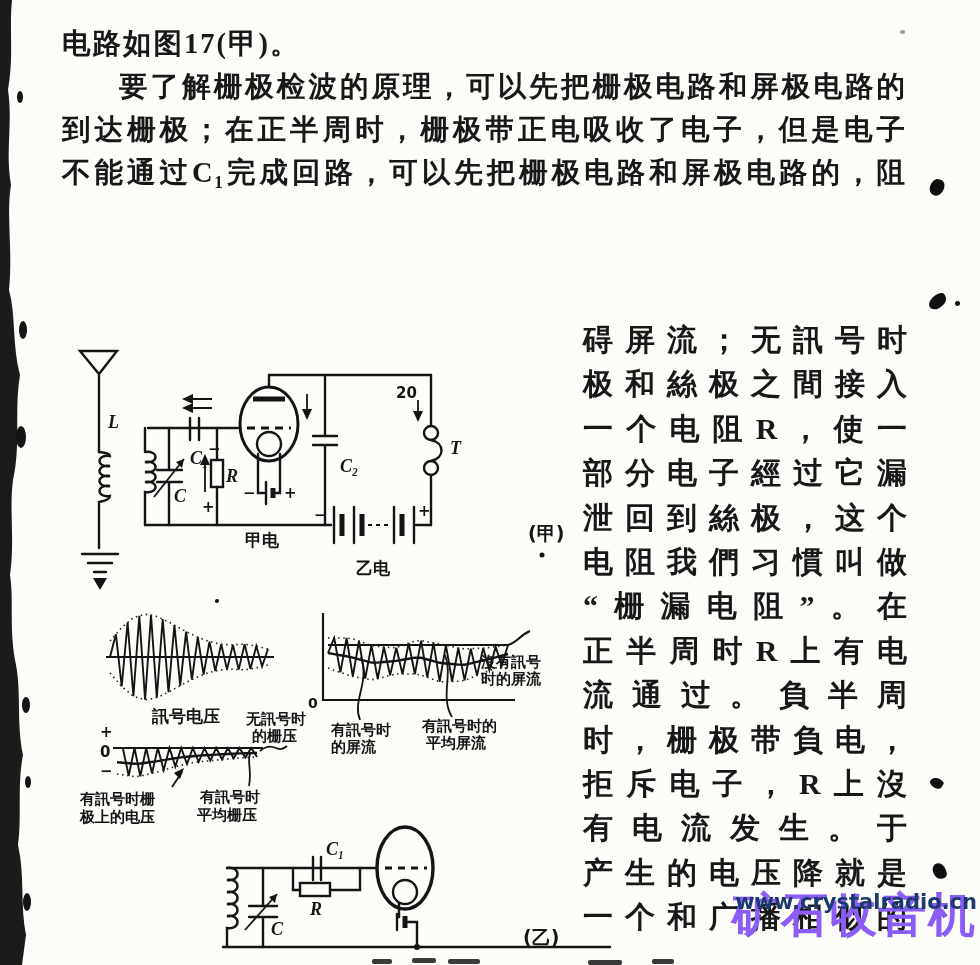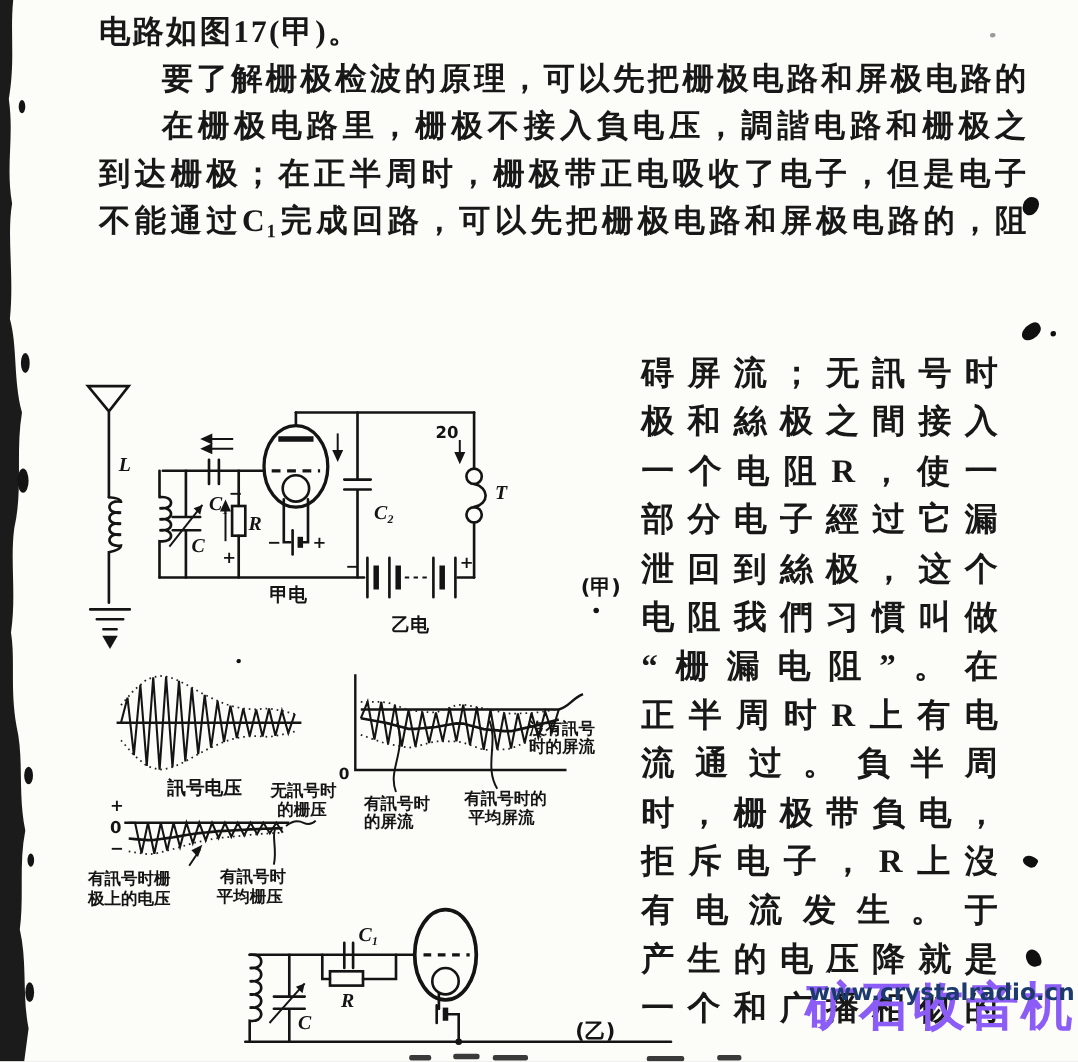--- a/index.html
+++ b/index.html
@@ -1,20 +1,20 @@
 <!DOCTYPE html>
 <html><head>
 <meta charset="utf-8">
 <style>
   html,body{margin:0;padding:0;background:#e8e8e6;}
   .page{position:relative;width:980px;height:965px;background:#fcfcf9;overflow:hidden;
         font-family:"Liberation Serif","DejaVu Serif",serif;color:#181818;}
   
-  .para-top{position:absolute;left:62px;top:8px;width:845px;font-size:28.5px;
-            font-weight:bold;line-height:43px;letter-spacing:2px;margin-left:28px;}
+  .para-top{position:absolute;left:62px;top:22px;width:845px;font-size:28.5px;
+            font-weight:bold;line-height:43px;letter-spacing:2px;}
   .para-top .tline{text-align:justify;text-align-last:justify;}
   .para-top .tline.nojust{text-align:left;text-align-last:left;}
   .para-top .tline.ind{text-indent:2em;}
   
   .col-right{position:absolute;left:583px;top:318px;width:324px;font-size:30px;
              font-weight:bold;line-height:44.4px;}
   .col-right .tline{text-align:justify;text-align-last:justify;}
   svg{position:absolute;overflow:visible;}
   svg text{font-family:"DejaVu Sans","Liberation Sans",sans-serif;fill:#141414;}
   text.lbl{font-weight:bold;font-size:15px;}
@@ -43,21 +43,20 @@
   .cut{position:absolute;background:#3a3a3a;height:5px;border-radius:2px;}
 </style>
 </head>
 <body>
 
 <div class="page">
 
   <div class="para-top">
     <div class="tline nojust">电路如图17(甲)。</div>
     <div class="tline ind">要了解栅极检波的原理，可以先把栅极电路和屏极电路的</div>
-    <div class="tline ind">在栅极电路里，栅极不接入負电压，調諧电路和栅极之</div>
     <div class="tline">到达栅极；在正半周时，栅极带正电吸收了电子，但是电子</div>
     <div class="tline">不能通过C₁完成回路，可以先把栅极电路和屏极电路的，阻</div>
   </div>
 
   <div class="col-right">
     <div class="tline">碍屏流；无訊号时</div>
     <div class="tline">极和絲极之間接入</div>
     <div class="tline">一个电阻R，使一</div>
     <div class="tline">部分电子經过它漏</div>
     <div class="tline">泄回到絲极，这个</div>

